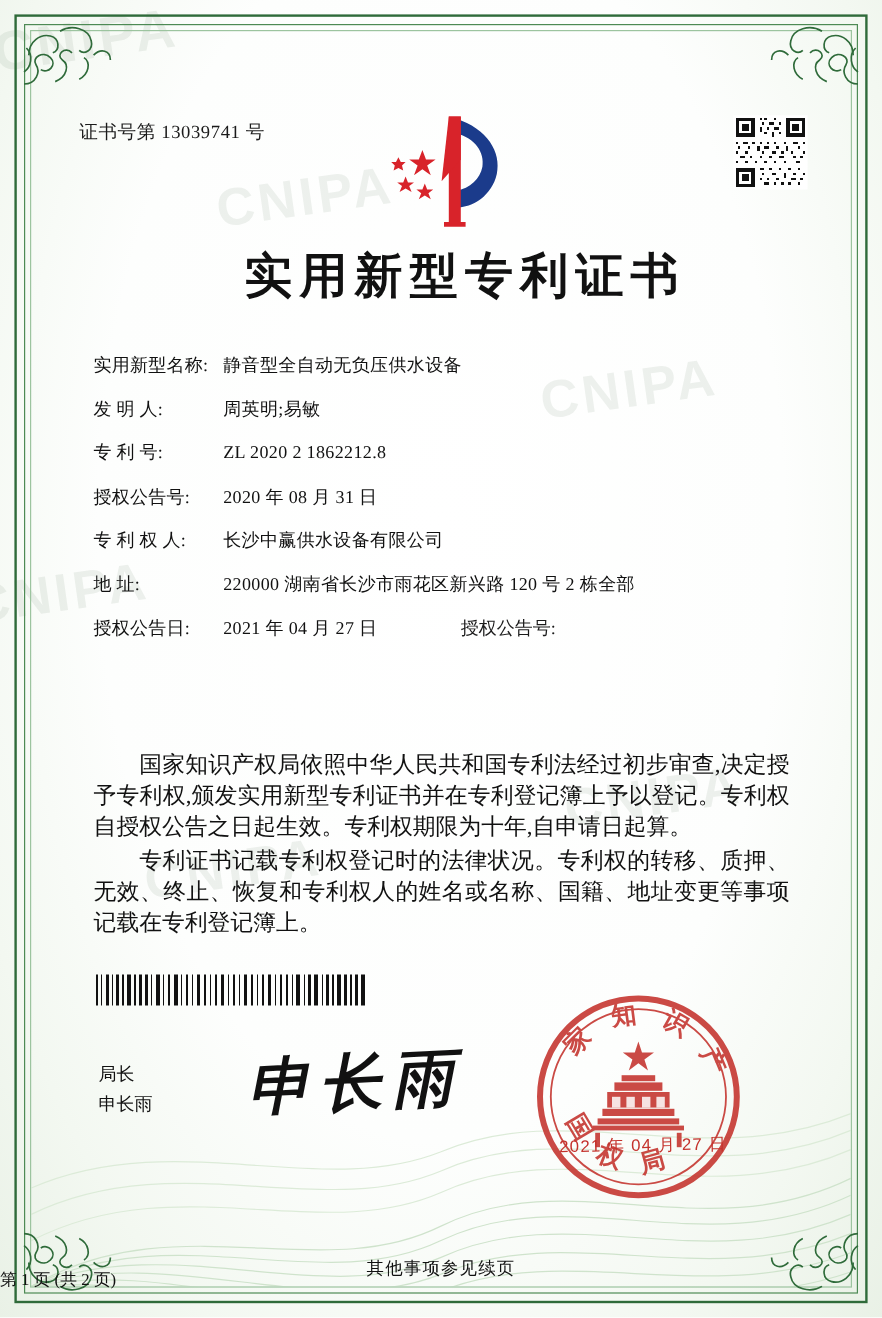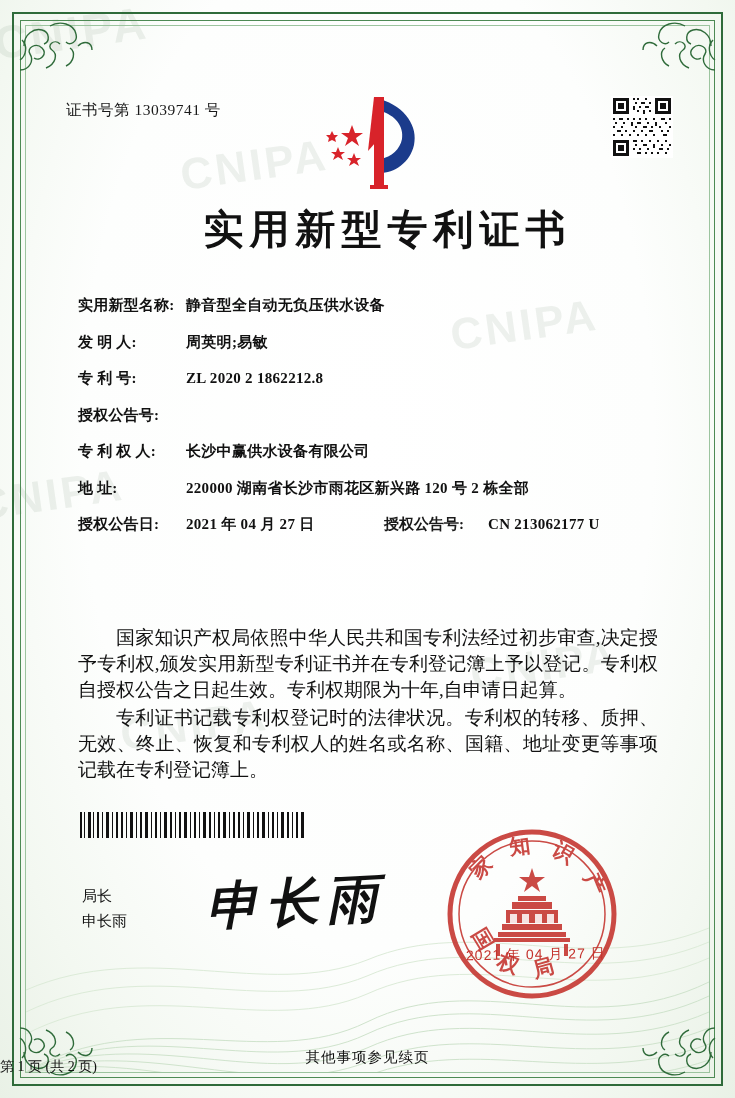--- a/index.html
+++ b/index.html
@@ -121,21 +121,20 @@
     position: absolute;
     left: 78px; top: 296px;
     width: 590px;
     font-size: 15px;
     line-height: 1.2;
   }
   .field-row {
     display: flex;
     align-items: baseline;
     margin-bottom: 18.5px;
-    font-weight: bold;
   }
   .field-label {
     width: 108px;
     flex: none;
     letter-spacing: 0.2px;
     color: #111;
   }
   .field-value {
     flex: 1;
     color: #111;
@@ -429,34 +428,34 @@
     <div class="field-row">
       <div class="field-label">发 明 人:</div>
       <div class="field-value">周英明;易敏</div>
     </div>
     <div class="field-row">
       <div class="field-label">专 利 号:</div>
       <div class="field-value">ZL 2020 2 1862212.8</div>
     </div>
     <div class="field-row">
       <div class="field-label">授权公告号:</div>
+      <div class="field-value">2020 年 08 月 31 日</div>
     </div>
     <div class="field-row">
       <div class="field-label">专 利 权 人:</div>
       <div class="field-value">长沙中赢供水设备有限公司</div>
     </div>
     <div class="field-row">
       <div class="field-label">地 址:</div>
       <div class="field-value">220000 湖南省长沙市雨花区新兴路 120 号 2 栋全部</div>
     </div>
     <div class="field-row dual">
       <div class="field-label">授权公告日:</div>
       <div class="field-value">2021 年 04 月 27 日</div>
       <div class="field-label2">授权公告号:</div>
-      <div class="field-value">CN 213062177 U</div>
     </div>
   </div>
 
   <div class="paragraphs">
     <p>国家知识产权局依照中华人民共和国专利法经过初步审查,决定授予专利权,颁发实用新型专利证书并在专利登记簿上予以登记。专利权自授权公告之日起生效。专利权期限为十年,自申请日起算。</p>
     <p>专利证书记载专利权登记时的法律状况。专利权的转移、质押、无效、终止、恢复和专利权人的姓名或名称、国籍、地址变更等事项记载在专利登记簿上。</p>
   </div>
 
   <div class="barcode">
     <svg viewBox="0 0 225 26" shape-rendering="crispEdges">

